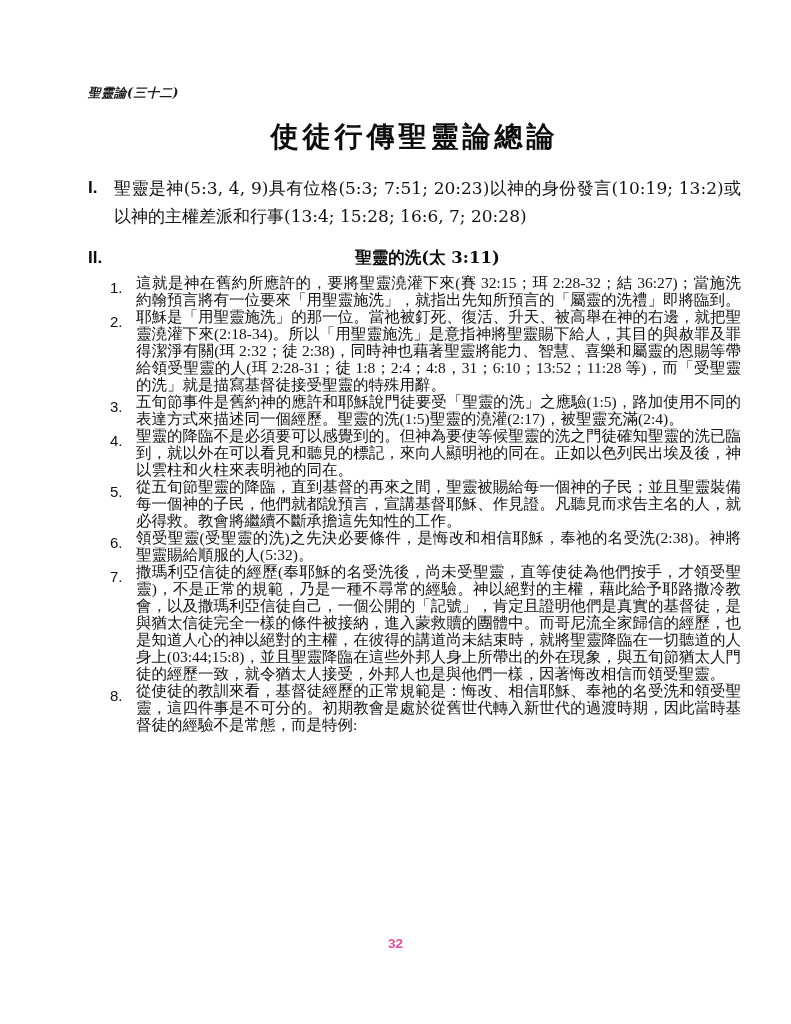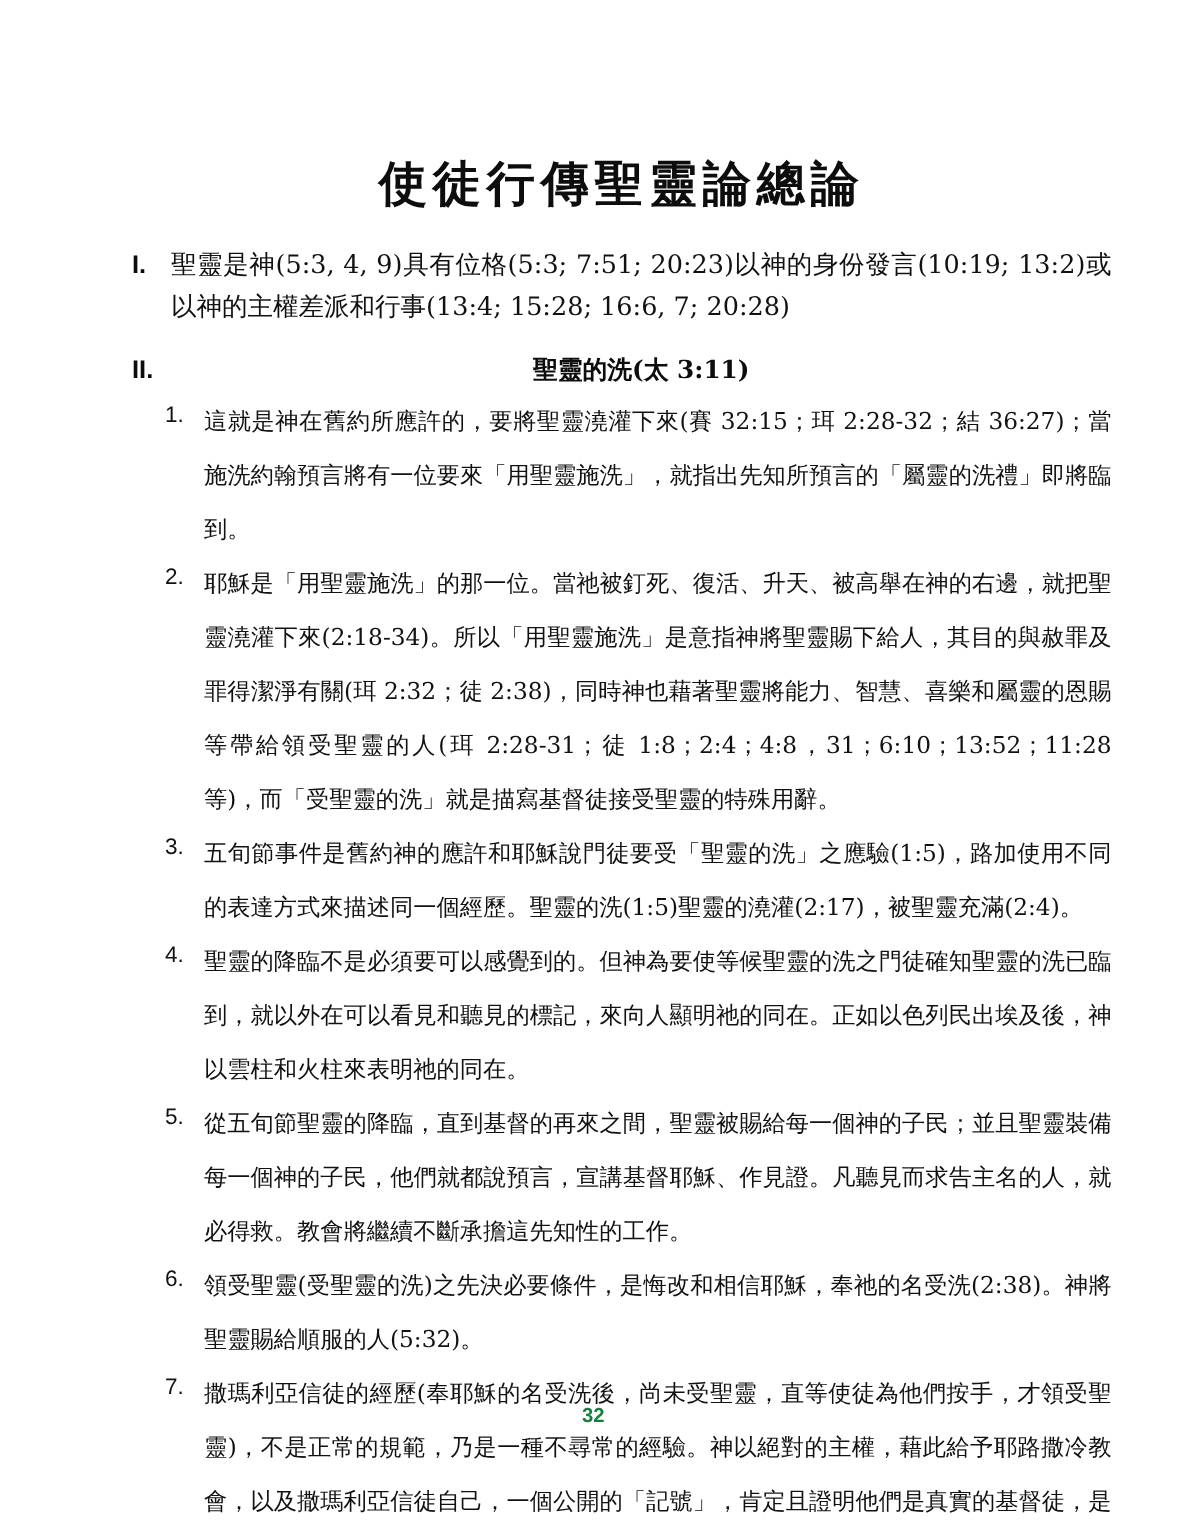--- a/index.html
+++ b/index.html
@@ -18,21 +18,21 @@
   }
   .running-header {
     font-style: italic;
     font-weight: bold;
     font-size: 12.5px;
     letter-spacing: 0.5px;
     color: #1a1a1a;
   }
   .doc-title {
     text-align: center;
-    font-size: 32px;
+    font-size: 28px;
     font-weight: bold;
     letter-spacing: 4px;
     margin-top: 16px;
     margin-bottom: 18px;
     color: #0d0d0d;
   }
   .section {
     display: flex;
     align-items: flex-start;
     margin-bottom: 8px;
@@ -70,41 +70,43 @@
   .item-num {
     flex: 0 0 26px;
     font-family: "Liberation Sans", "DejaVu Sans", sans-serif;
     font-size: 15px;
     line-height: 28px;
     color: #111111;
   }
   .item-text {
     flex: 1;
     font-size: 15.5px;
-    line-height: 36px;
+    line-height: 17px;
     text-align: justify;
     color: #111111;
+    font-family: Liberation Serif, serif;
   }
   .page-number {
     position: absolute;
     top: 936px;
     left: 0;
     width: 791px;
     text-align: center;
     font-family: "Liberation Sans", "DejaVu Sans", sans-serif;
     font-weight: bold;
     font-size: 13.5px;
-    color: #15803d;
+    color: #ec4899;
   }
 </style>
 </head>
 <body>
 
 <div class="page">
 
+  <div class="running-header">聖靈論(三十二)</div>
 
   <h1 class="doc-title">使徒行傳聖靈論總論</h1>
 
   <div class="section">
     <span class="section-numeral">I.</span>
     <div class="section-body">聖靈是神(5:3, 4, 9)具有位格(5:3; 7:51; 20:23)以神的身份發言(10:19; 13:2)或以神的主權差派和行事(13:4; 15:28; 16:6, 7; 20:28)</div>
   </div>
 
   <div class="section" style="margin-top:14px; margin-bottom:2px;">
     <span class="section-numeral">II.</span>

